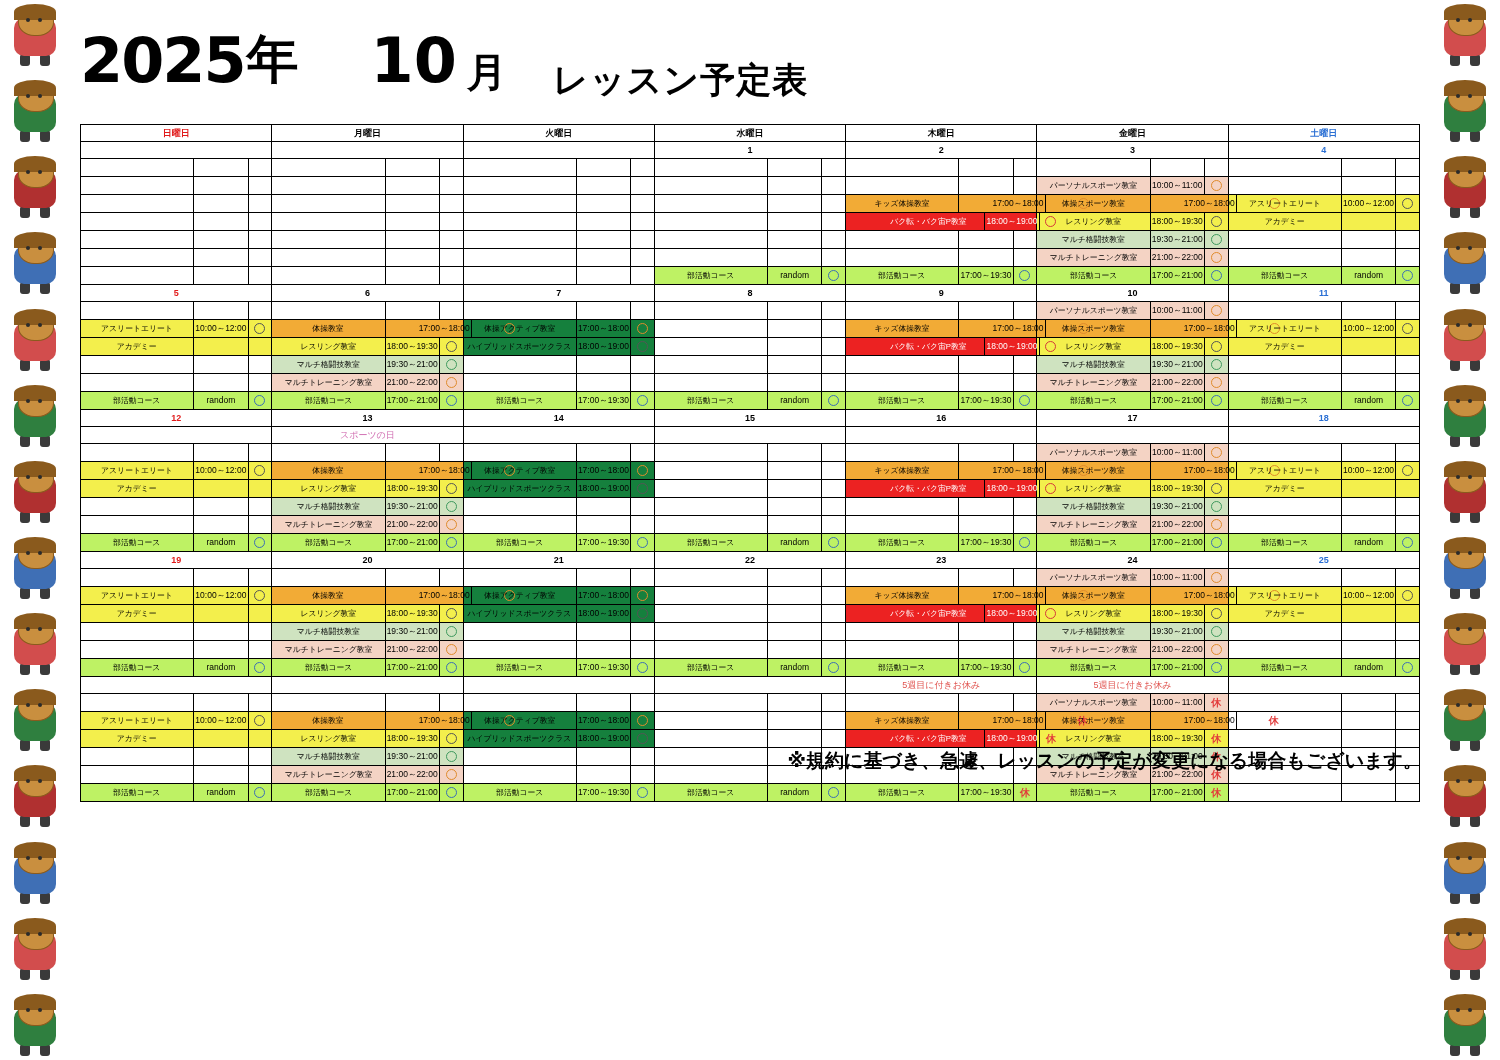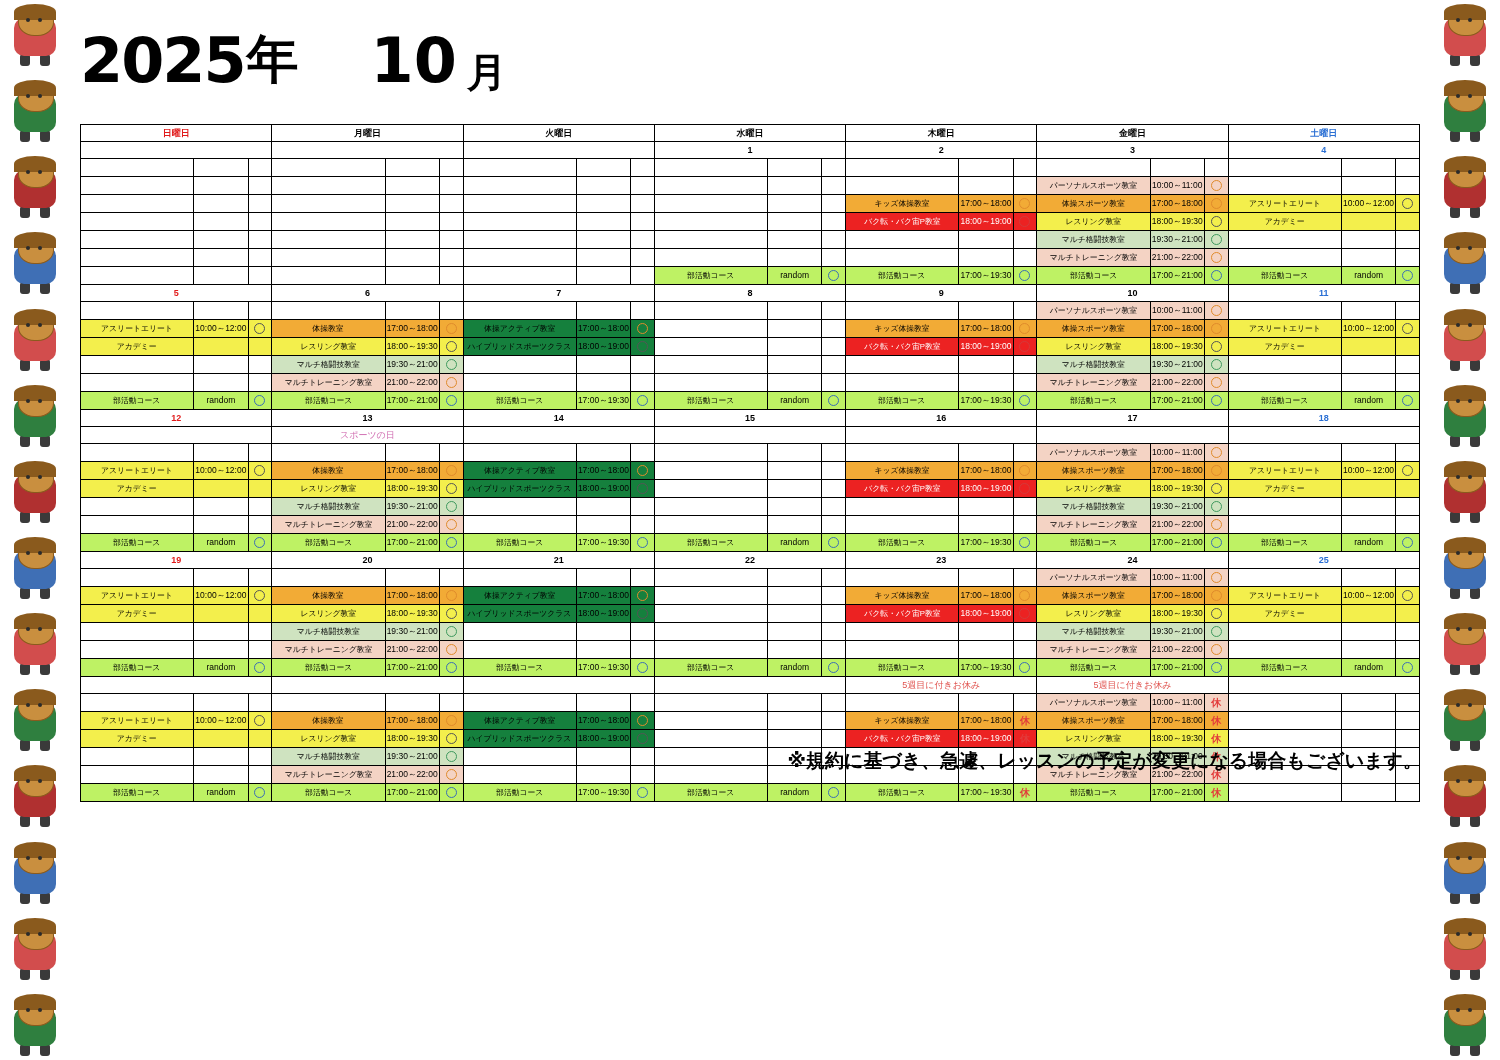--- a/index.html
+++ b/index.html
@@ -74,22 +74,22 @@
   .cl span{transform:scale(.92);white-space:nowrap;font-size:8.5px;}
   .circ{display:inline-block;width:9px;height:9px;border-radius:50%;border:1.3px solid #555;}
   .circ.red{border-color:#d43a3a;}
   .circ.orange{border-color:#e08b2c;}
   .circ.green{border-color:#3f9a5e;}
   .circ.blue{border-color:#3b6fb5;}
   .rest{color:#e23b3b;font-size:10px;font-weight:bold;}
 
   
   .c-yellow{background:#f3ef4c;}
-  .c-orange{background:#f2ab36;}
-  .c-red{background:#ec2222;color:#fff;}
+  .c-orange{background:#f2ab36;gap:32px;}
+  .c-red{background:#ec2222;color:#fff;padding-left:26px;}
   .c-green{background:#cfe3c0;}
   .c-peach{background:#f4d3c4;}
   .c-blue{background:#bef264;}
   .c-none{background:#15803d;}
   .c-red .cm{color:#fff;}
   .c-red .cl span{color:#fff;}
 
   .blank{background:#fff;}
 
   
@@ -360,20 +360,21 @@
       </div>
     </div>
 
   <div class="header">
     <span class="yearno">2025</span>
     <span class="kanji-y">年</span>
     <span class="monthno">10</span>
     <span class="kanji-m">月</span>
     <span class="title2">
       <br>
+      <span>レッスン予定表</span>
     </span>
   </div>
 
   <table class="cal">
     <colgroup>
       <col style="width:14.285%">
         <col style="width:14.285%">
         <col style="width:14.285%">
       <col style="width:14.285%">
         <col style="width:14.285%">

